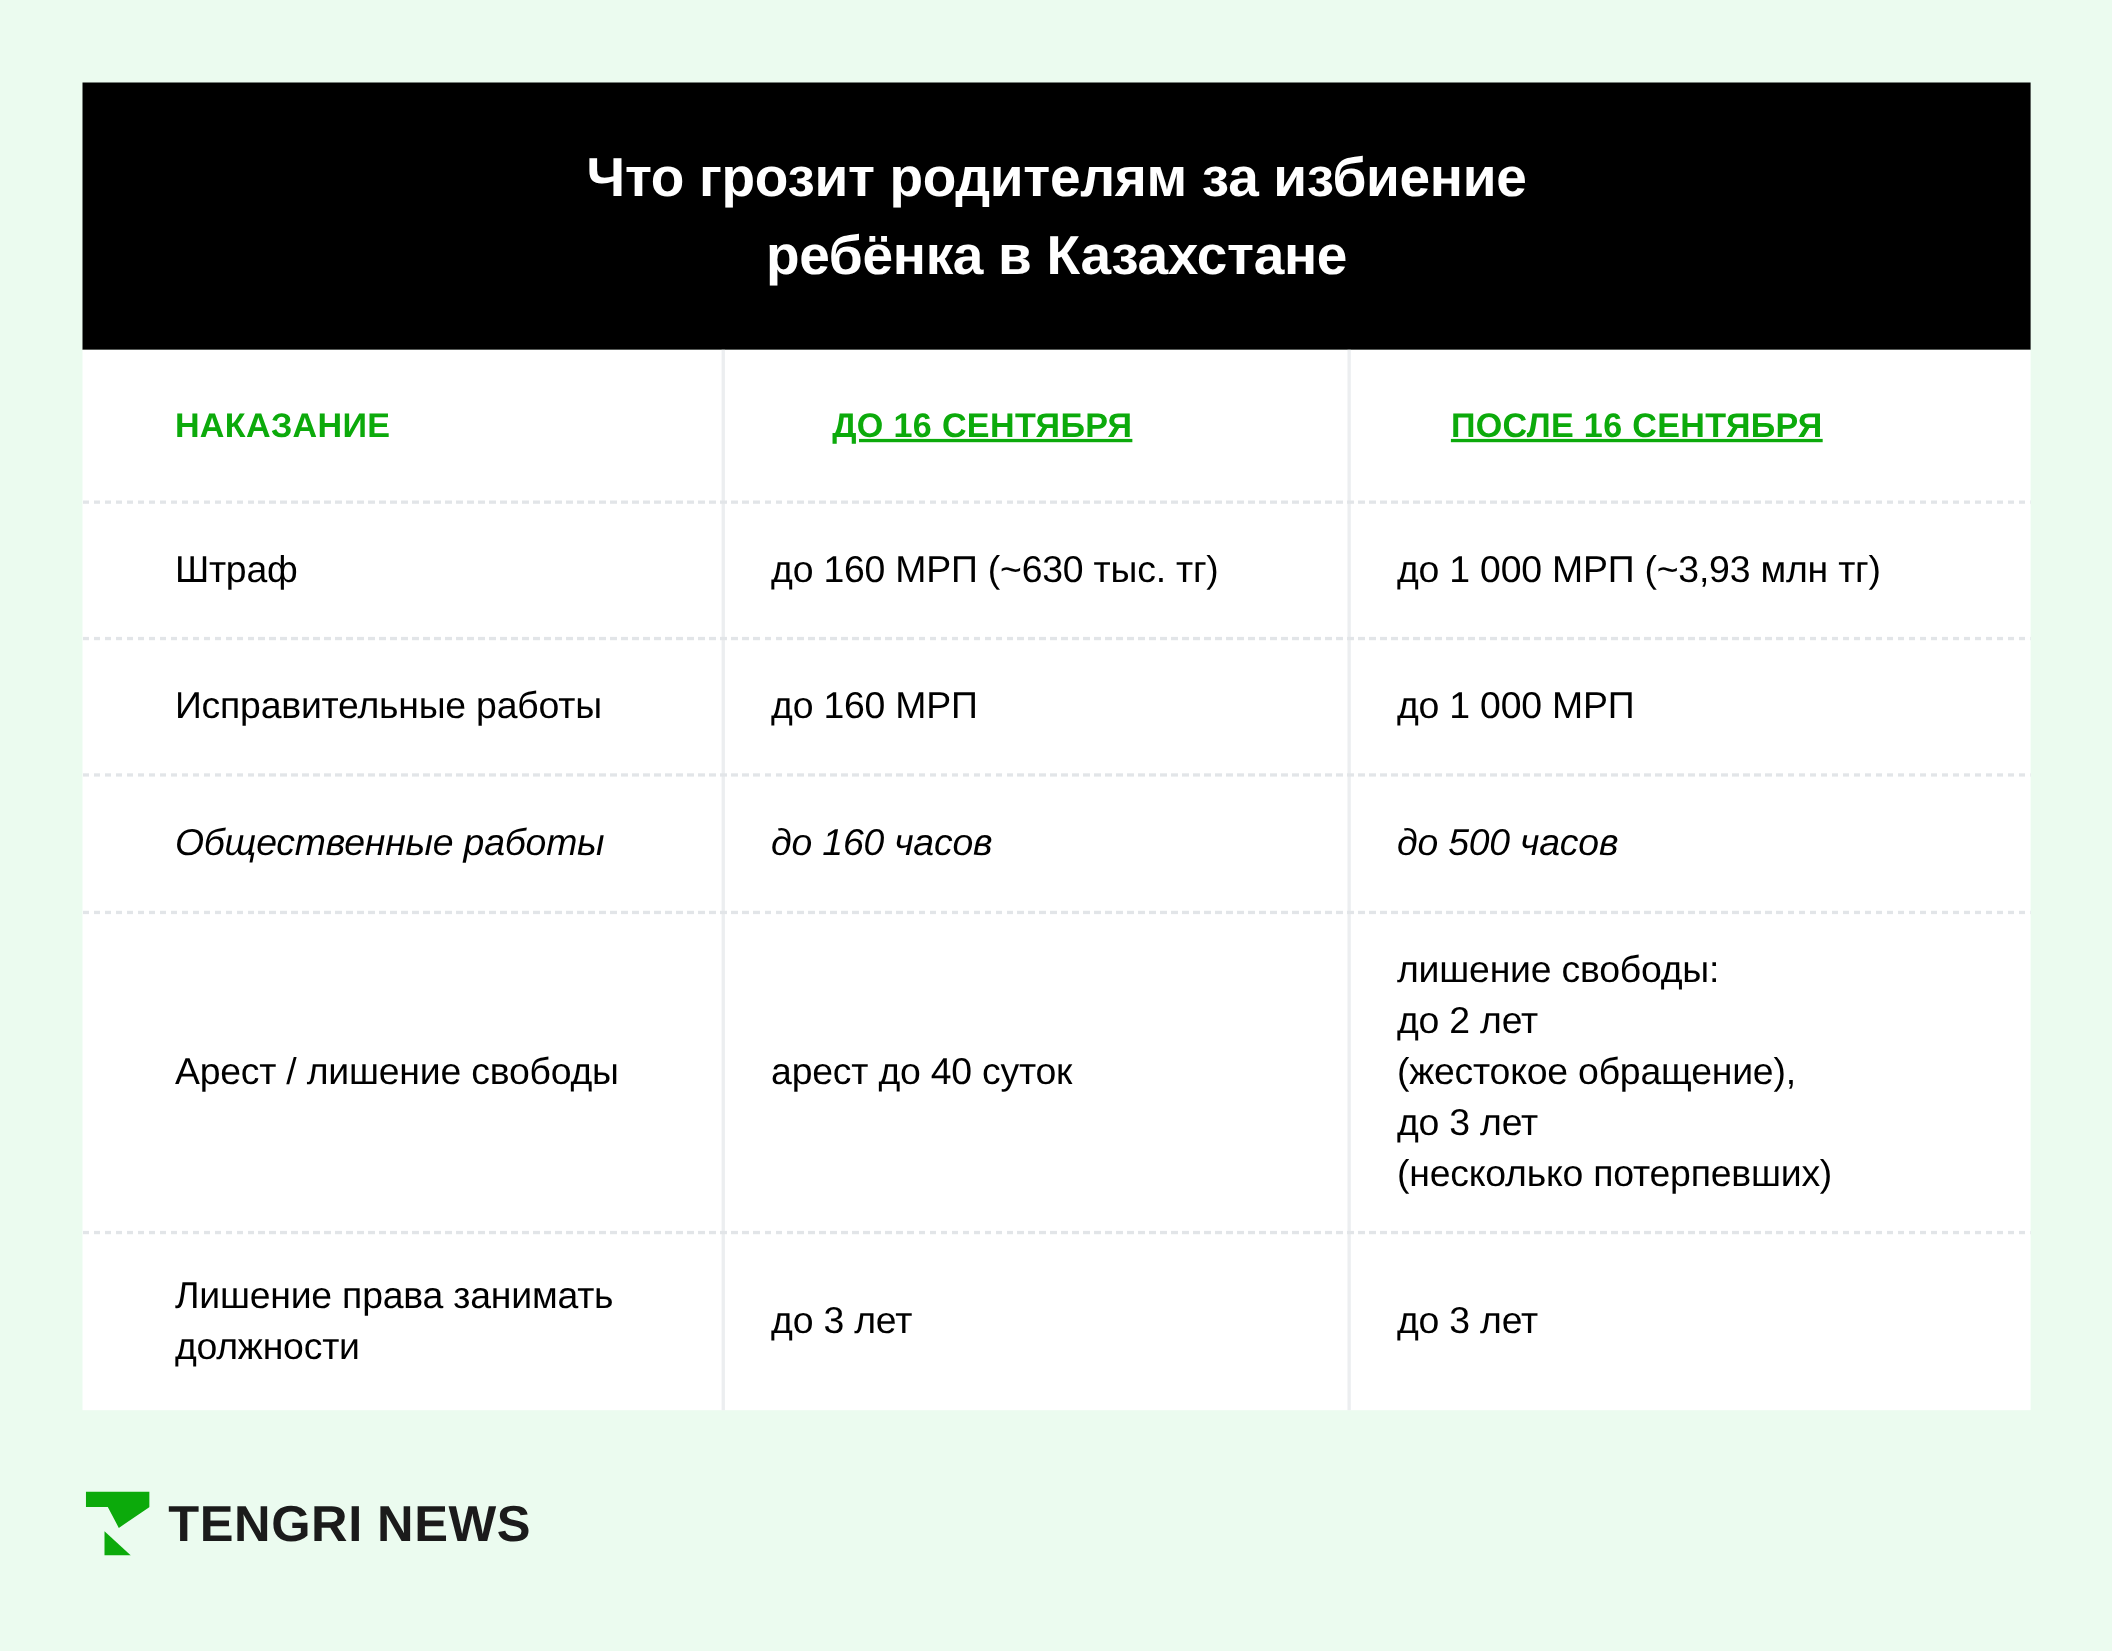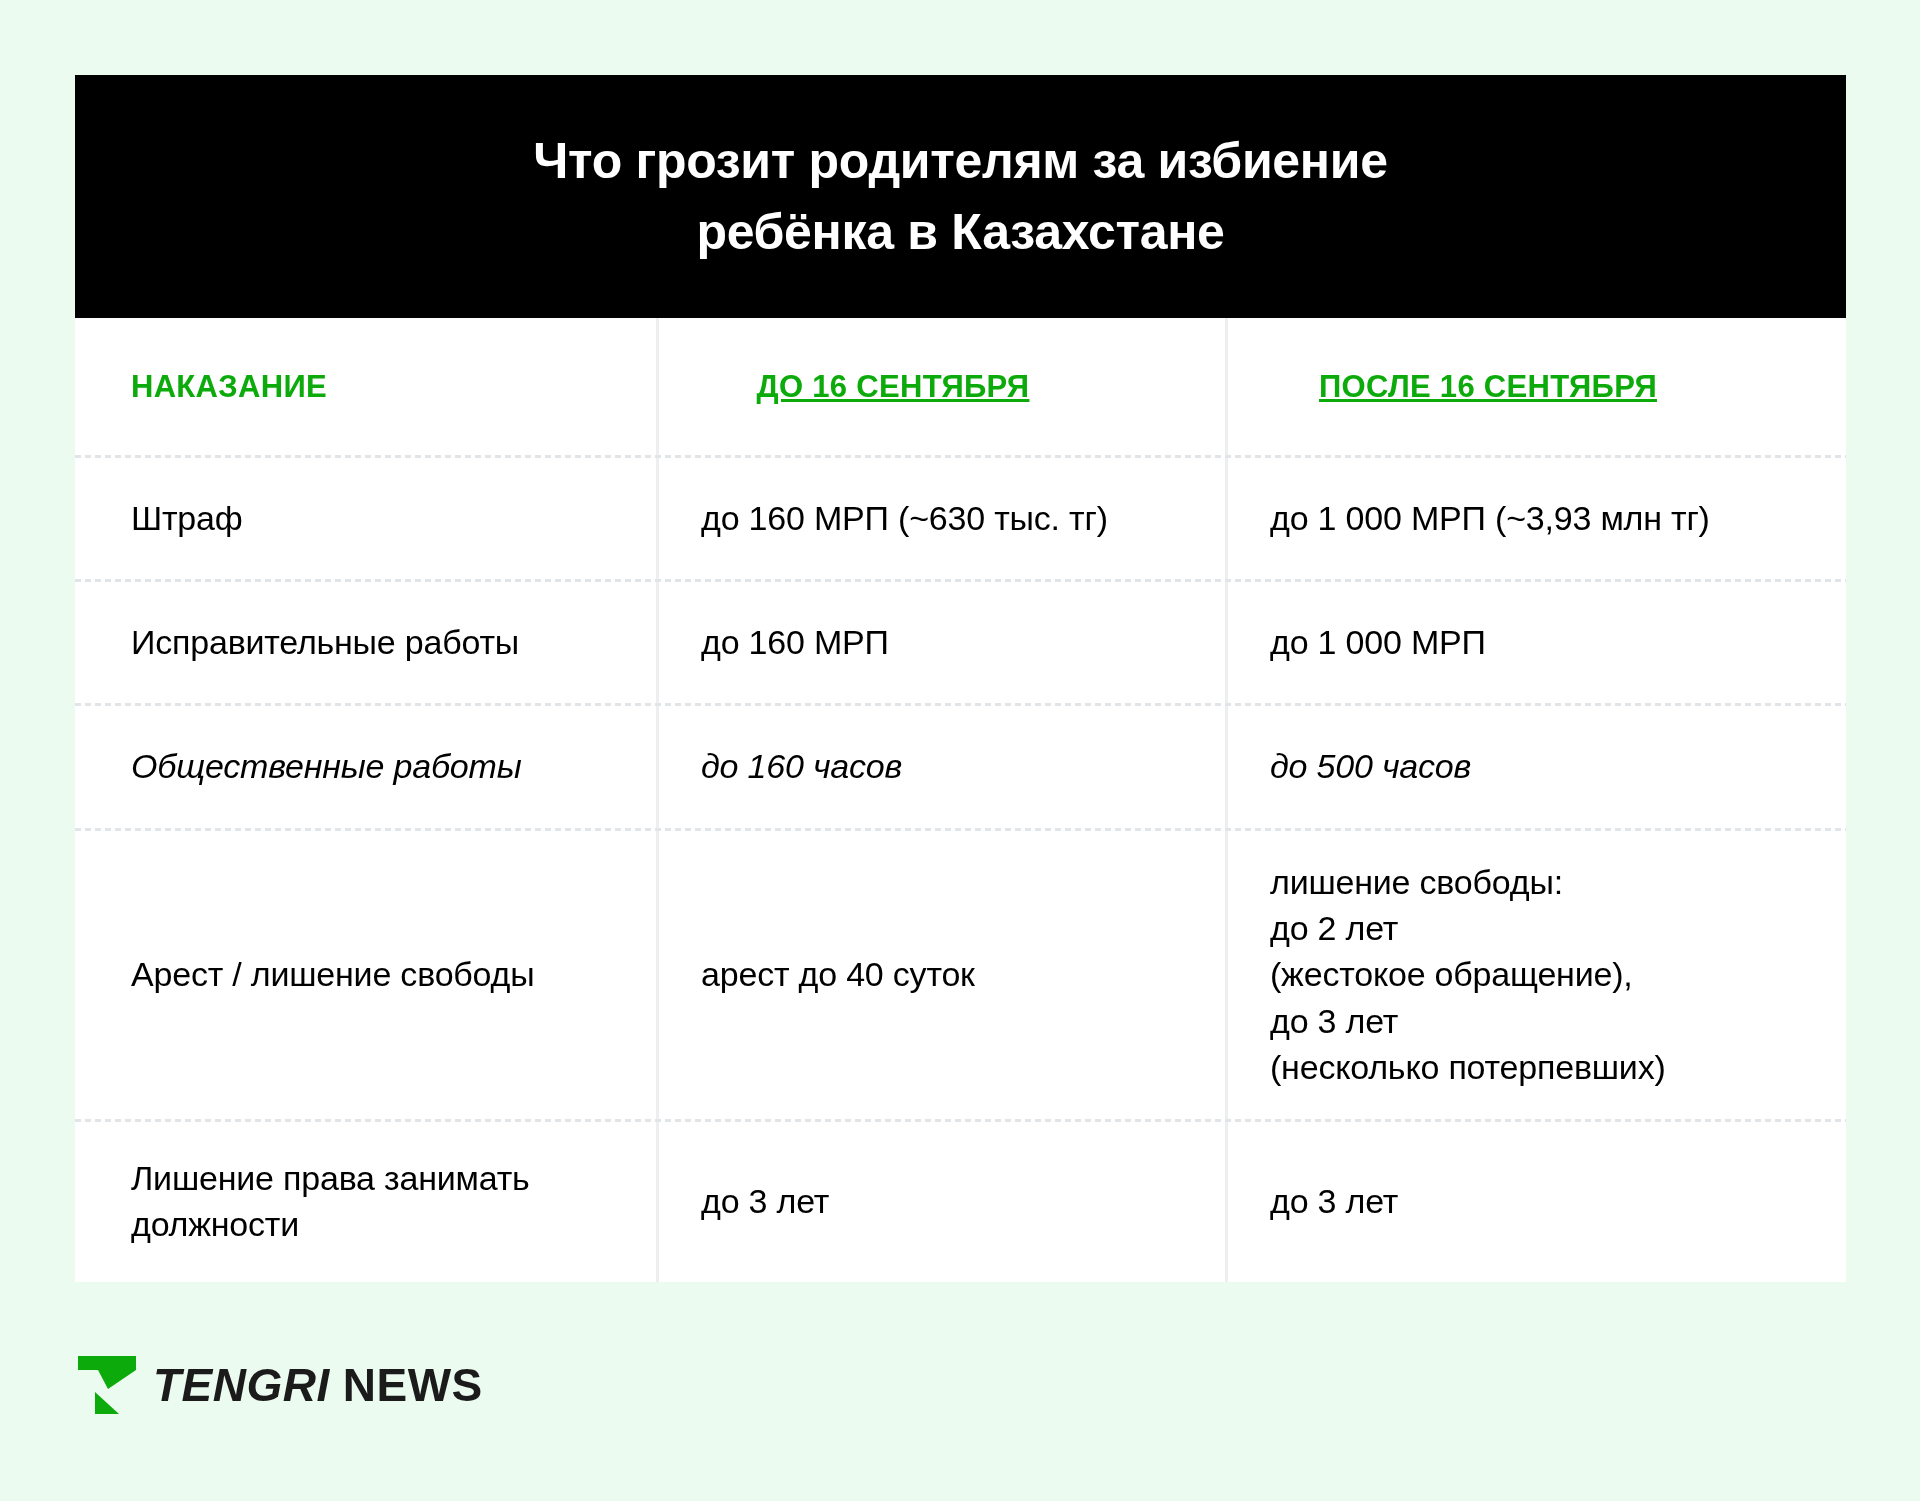--- a/index.html
+++ b/index.html
@@ -50,42 +50,42 @@
 
   .cell {
     display: flex; align-items: center;
     padding: 10px 30px 10px 42px;
     font-size: 34px; color: #000000;
     line-height: 1.36;
     white-space: pre-line;
     letter-spacing: -0.2px;
     box-sizing: border-box;
   }
-  .cell.first { padding-left: 56px; }
+  .cell.first { padding-left: 84px; }
   .cell + .cell { border-left: 3px solid #ECEEF0; }
 
   .thead .cell {
     font-size: 31px; font-weight: 700;
     color: #0CAA0B;
     letter-spacing: 0.3px;
   }
   .thead .cell + .cell {
     justify-content: center; text-align: center;
     padding-right: 140px;
     text-decoration: underline;
   }
 
   
   .logo {
     position: absolute; left: 78px; top: 1356px;
     display: flex; align-items: center; gap: 17px;
   }
   .logo svg { width: 58px; height: 58px; display: block; }
   .logo-text { font-size: 46px; color: #1B1B1B; letter-spacing: 0.5px; display: flex; gap: 13px; }
-  .logo-text .bold { font-weight: 700; font-style: italic; }
+  .logo-text .bold { font-weight: 700; }
   .logo-text .regular { font-weight: 700; }
 </style>
 </head>
 <body>
 
 <div class="stage">
 
   <header class="banner">
     <div>Что грозит родителям за избиение</div>
     <div>ребёнка в Казахстане</div>

